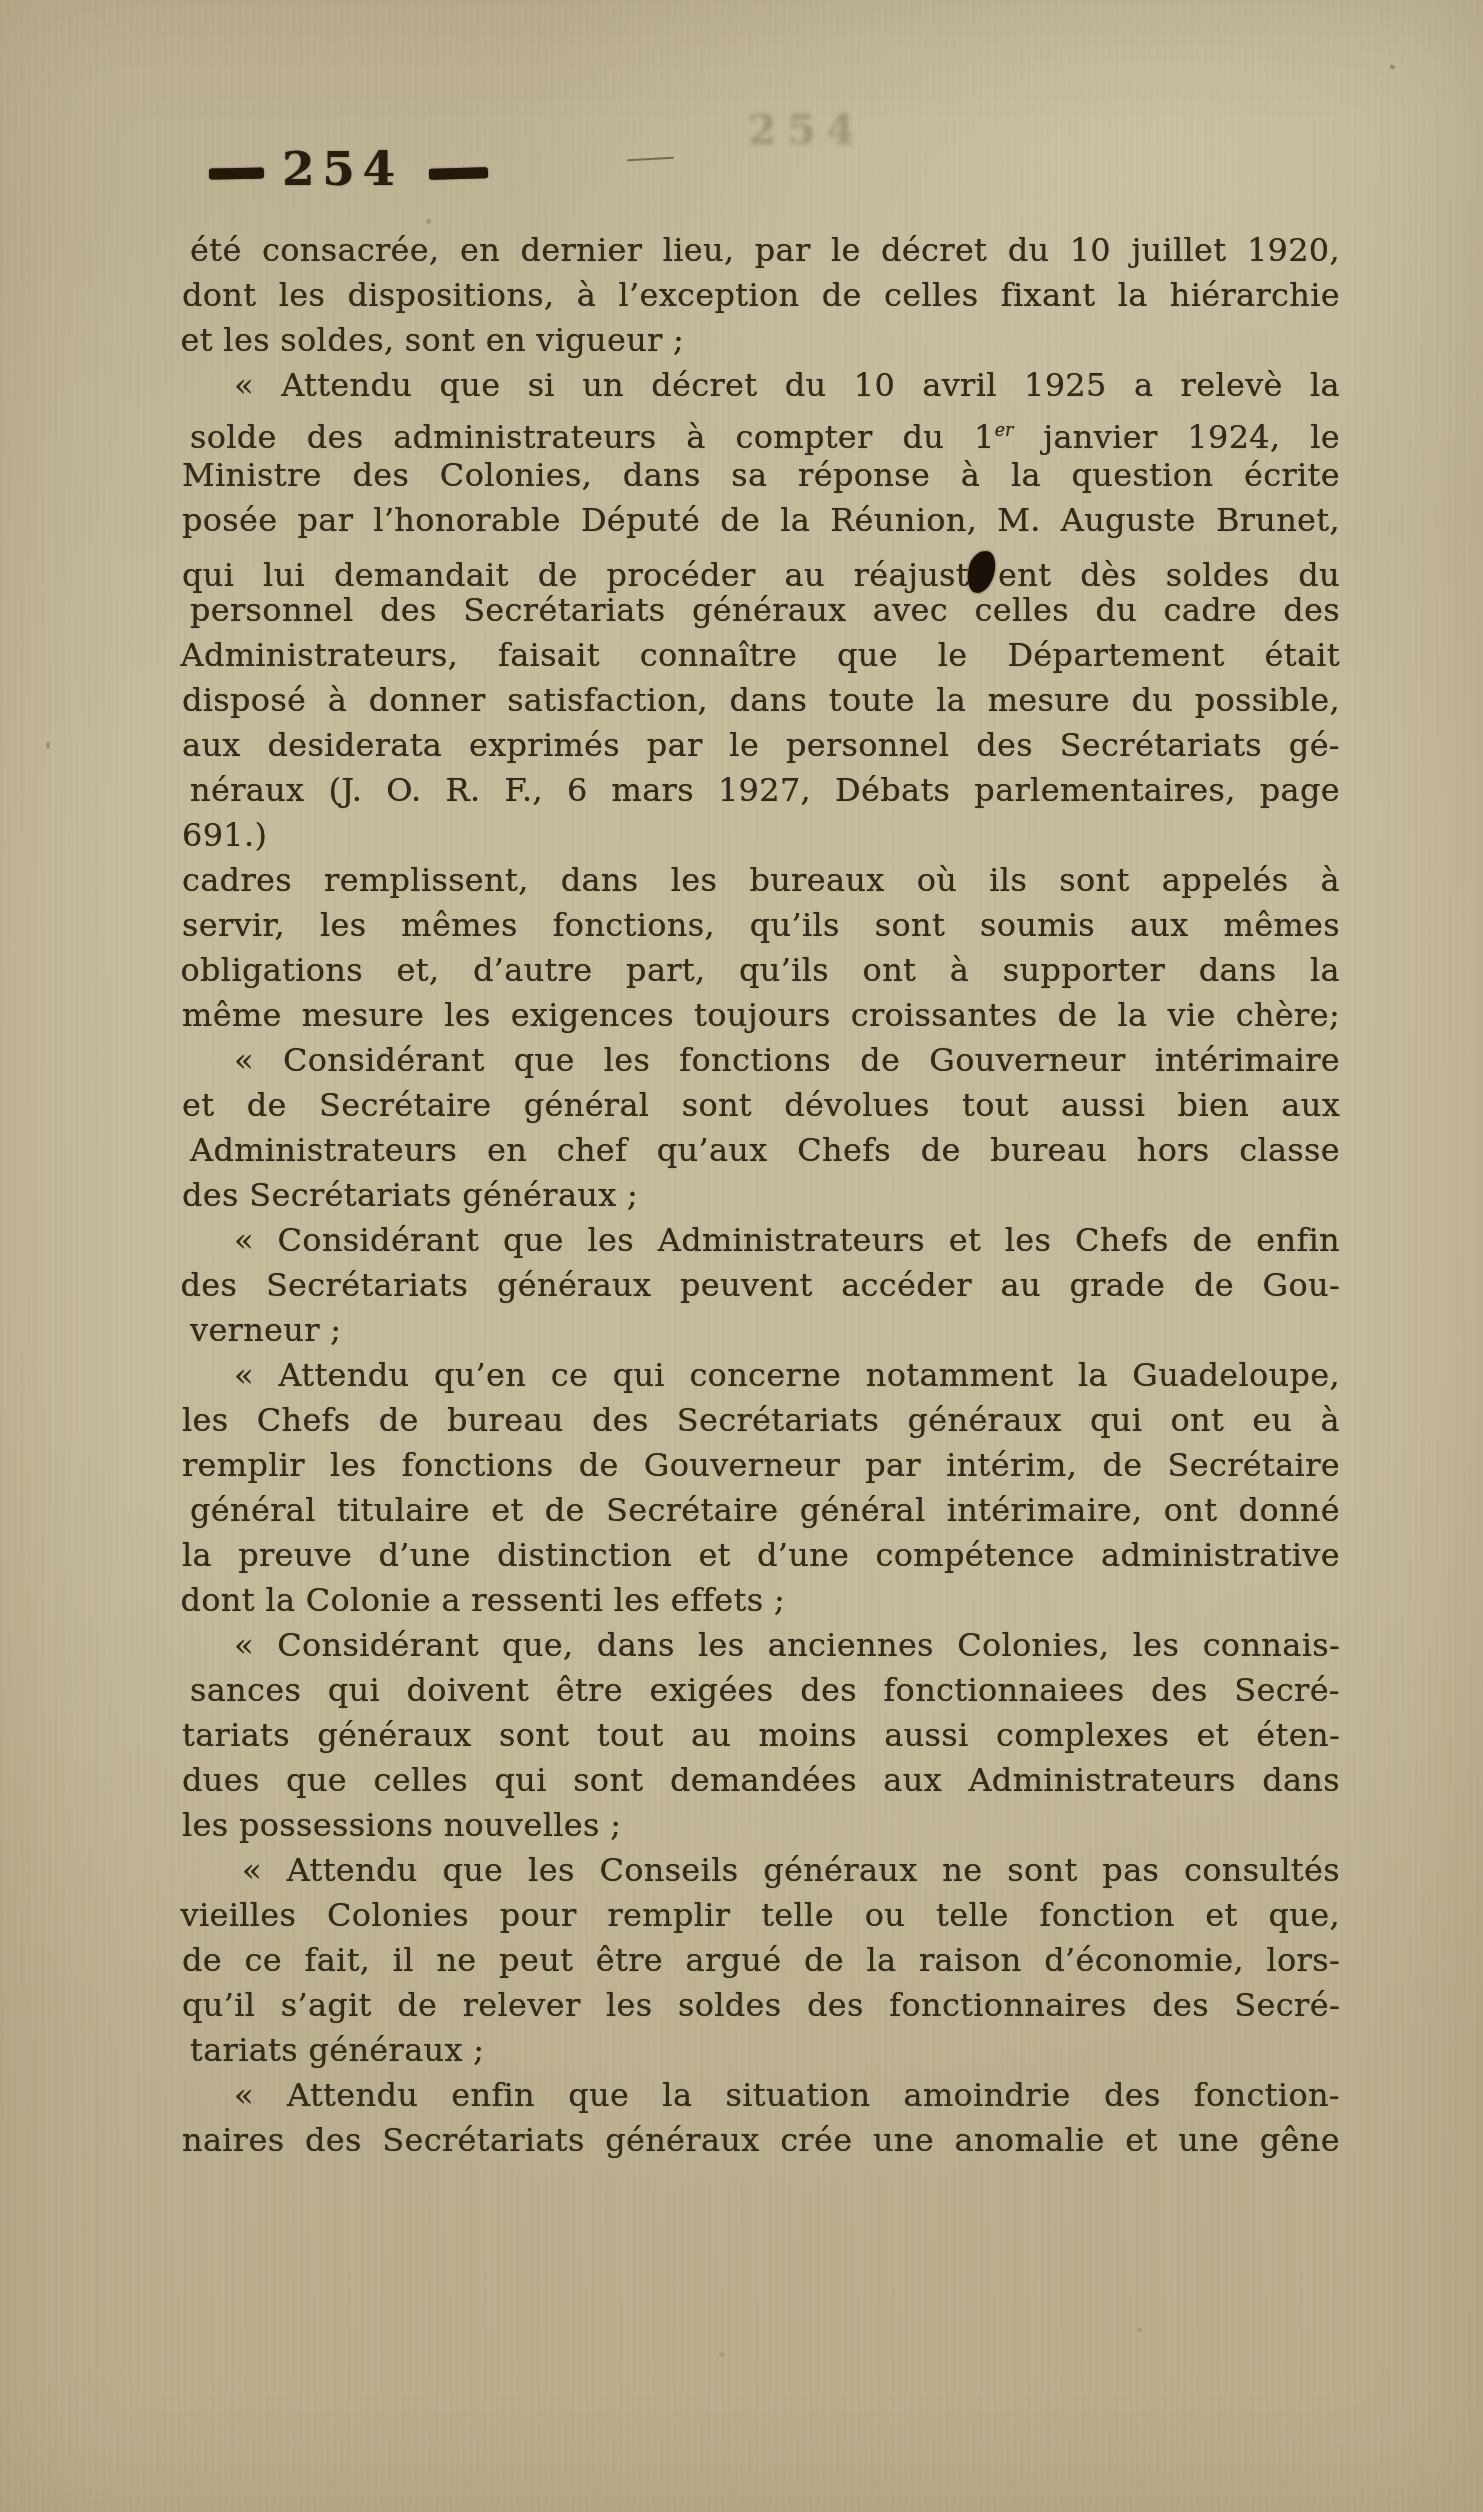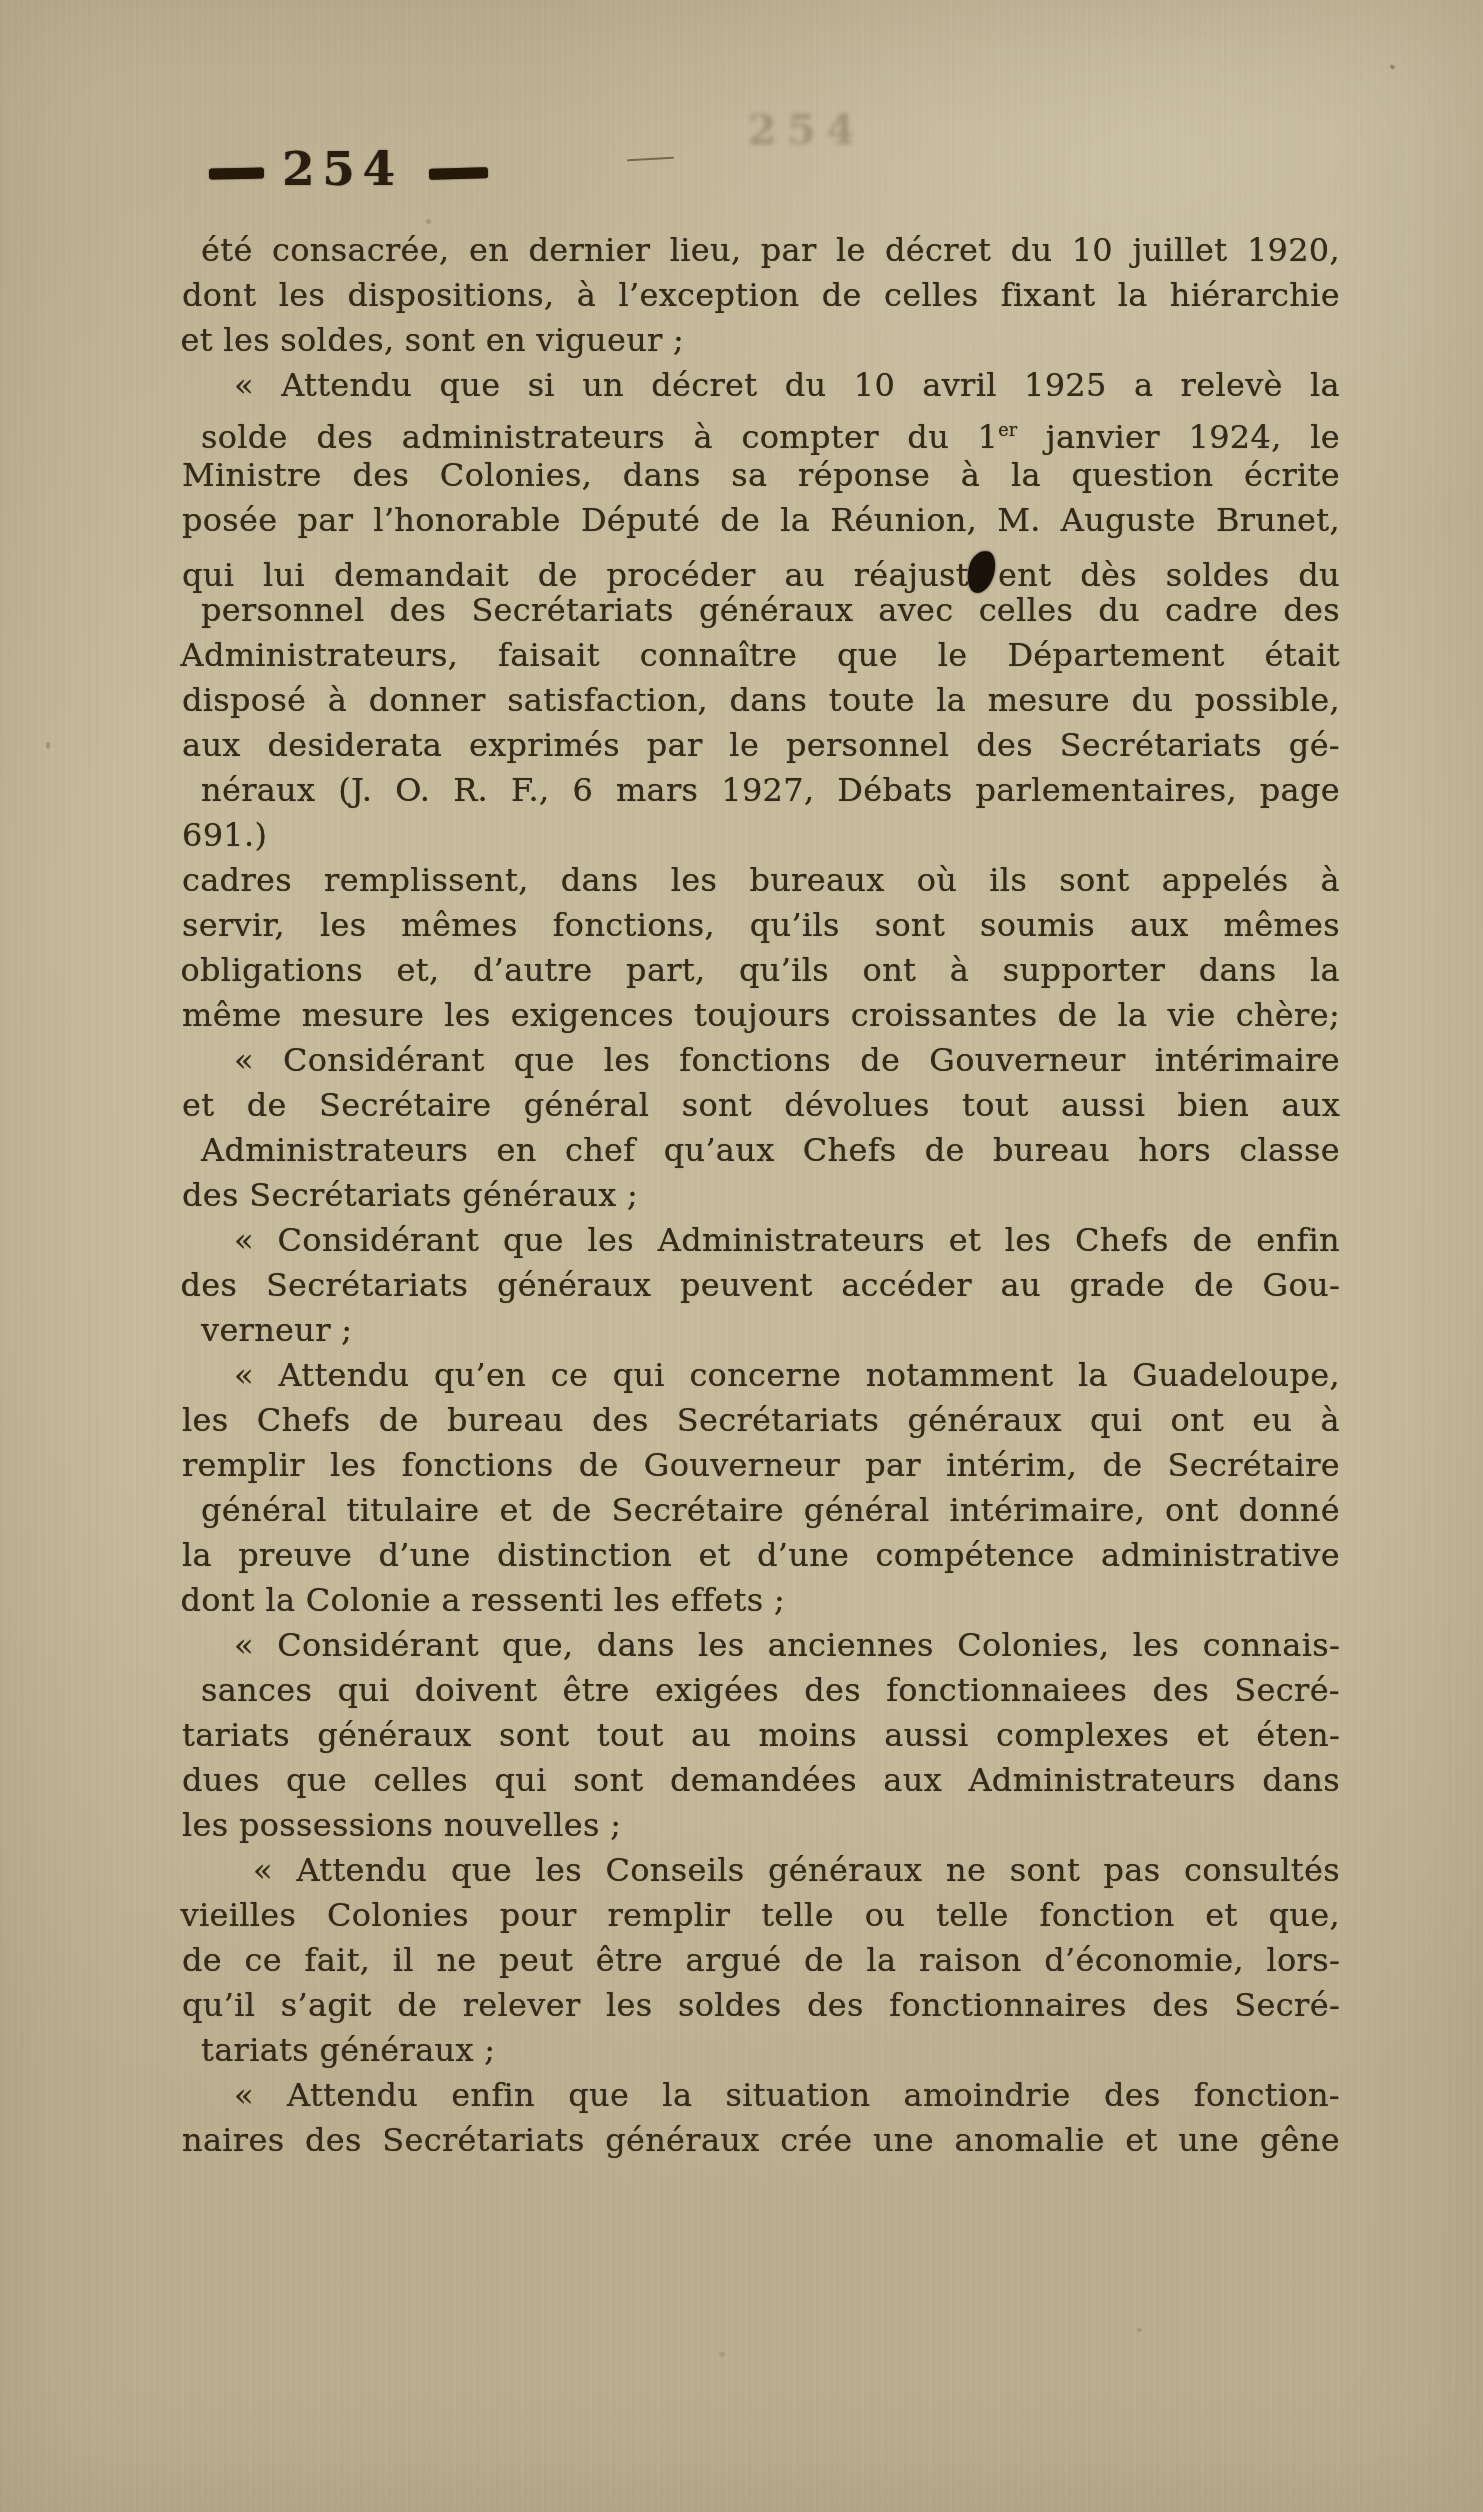--- a/index.html
+++ b/index.html
@@ -90,26 +90,27 @@
     text-align: justify;
     text-align-last: justify;
     white-space: nowrap;
   }
   .line.plast {
     text-align-last: left;
   }
   .line.indent {
     text-indent: 52px;
   }
-  .line:nth-child(4n+1) { margin-left: 19px; }
+  .line:nth-child(4n+1) { margin-left: 8px; }
   .line:nth-child(7n+3) { margin-left: -1.5px; }
   .sup {
     vertical-align: super;
     font-size: 0.55em;
     letter-spacing: 0;
+    font-style: italic;
   }
   .it { }
   .blot {
     display: inline-block;
     width: 26px;
     height: 43px;
     background: #1a120a;
     border-radius: 58% 42% 52% 48% / 45% 48% 52% 55%;
     transform: rotate(14deg) translateY(7.6px);
     margin: 0 2.3px 0 0.8px;

